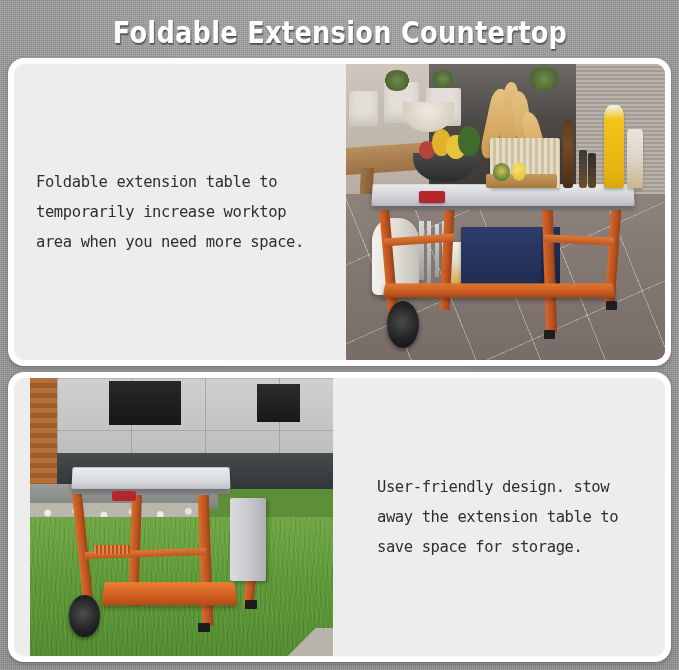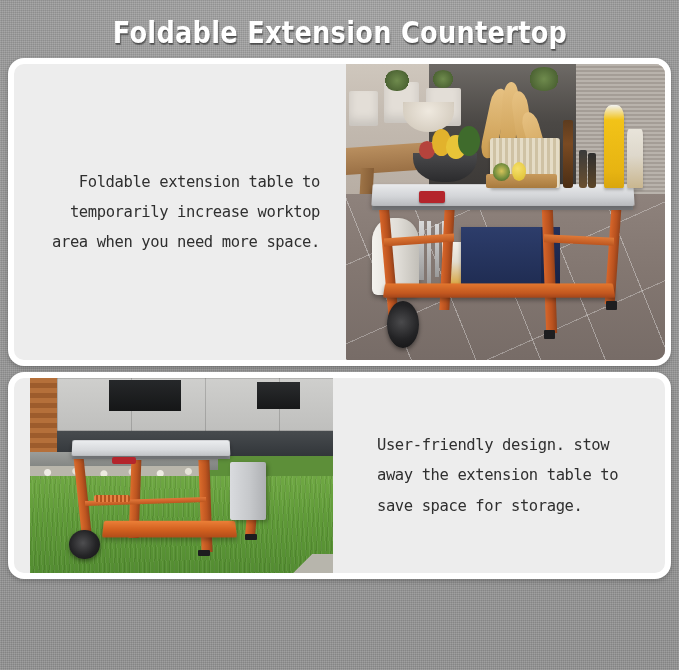--- a/index.html
+++ b/index.html
@@ -39,37 +39,37 @@
     position:absolute;
     background:#ededed;
     border:6px solid #ffffff;
     border-radius:16px;
     box-shadow:0 2px 5px rgba(0,0,0,.22);
     overflow:hidden;
     display:flex;
     box-sizing:border-box;
   }
   #panel-top{left:8px;top:58px;width:663px;height:308px;}
-  #panel-bottom{left:8px;top:372px;width:663px;height:207px;padding-left:16px;}
+  #panel-bottom{left:8px;top:372px;width:663px;height:290px;padding-left:16px;}
 
   .copy{
     flex:0 0 332px;
     display:flex;align-items:center;
     padding:0 22px;
     box-sizing:border-box;
   }
   .copy p{
     margin:0;width:100%;
     font-family:"DejaVu Sans Mono","Liberation Mono",monospace;
     font-size:15.5px;
     line-height:1.95;
     color:#2f2f2f;
     letter-spacing:-.4px;
   }
-  #copy-top p{text-align:right;padding-right:4px;}
+  #copy-top p{padding-right:4px;}
   #copy-bottom p{text-align:left;padding-left:22px;}
 
   .photo{flex:1 1 auto;position:relative;overflow:hidden;}
 
   
   #photo-top{background:#8d8079;}
   #photo-top .sky-wall{
     position:absolute;left:0;top:0;width:100%;height:47%;
     background:linear-gradient(180deg,#cfc7bd 0%,#c3bab0 40%,#b6aca2 100%);
   }

